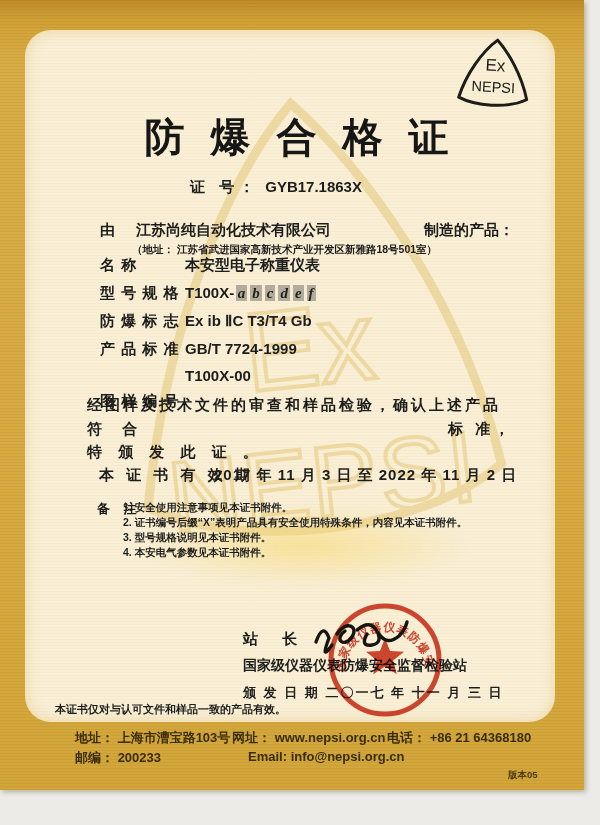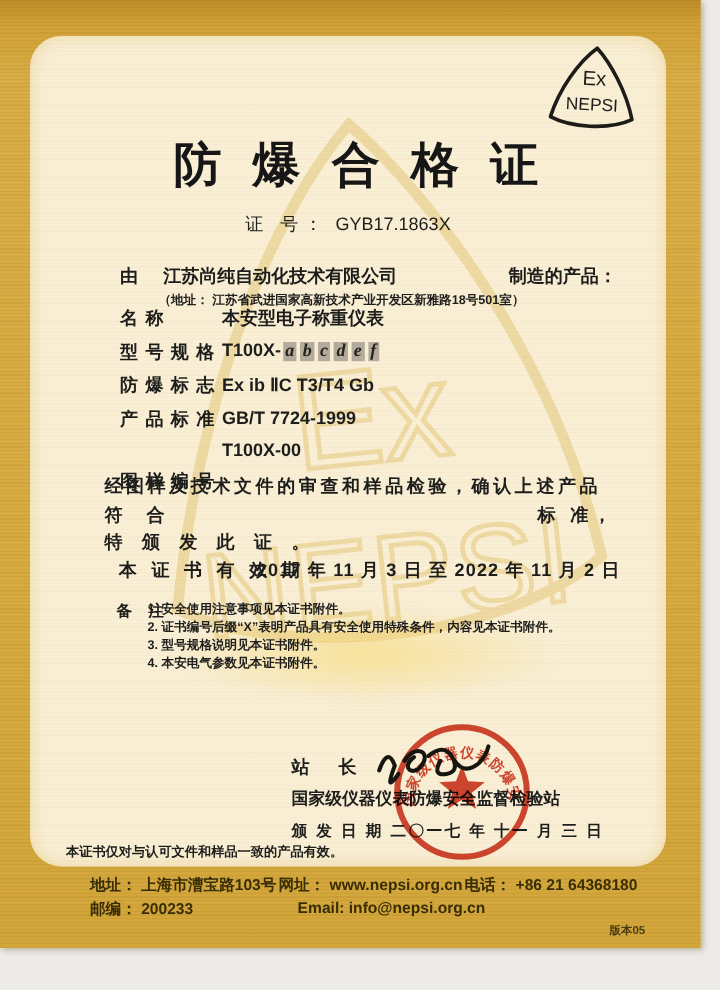--- a/index.html
+++ b/index.html
@@ -13,21 +13,21 @@
     background:repeating-linear-gradient(180deg,rgba(130,88,8,.10) 0 1px,rgba(255,255,255,0) 1px 3px);}
   
   .panel{position:absolute;left:25px;top:30px;width:530px;height:692px;border-radius:26px;
     background:#f8efd5;box-shadow:inset 0 0 14px rgba(214,170,60,.35);}
   .panel:after{content:"";position:absolute;inset:0;border-radius:26px;
     background:repeating-linear-gradient(180deg,rgba(233,170,150,.07) 0 1px,rgba(255,255,255,0) 1px 3px);}
   .abs{position:absolute;white-space:nowrap;color:#1d1d1b;}
   
   .title{left:25px;top:110px;width:543px;text-align:center;font-size:40px;font-weight:900;
     letter-spacing:26px;padding-left:26px;color:#161616;}
-  .certline{left:25px;top:178px;width:530px;text-align:center;font-size:15px;font-weight:normal;}
+  .certline{left:11px;top:178px;width:530px;text-align:center;font-size:15px;font-weight:bold;}
   .certline .lab{letter-spacing:5px;margin-right:6px;}
   
   .f15{font-size:15px;font-weight:bold;}
   .f11{font-size:10.5px;font-weight:bold;}
   .lbl{letter-spacing:0;word-spacing:2px;}
   .chip{display:inline-block;background:#b3ab9c;color:#24221d;font-family:"Liberation Serif",serif;
     font-style:italic;font-weight:bold;font-size:15px;line-height:16px;padding:0 2px;margin:0 1.5px;}
   
   .wm{position:absolute;left:85px;top:85px;opacity:.32;pointer-events:none;}
   .glow{position:absolute;left:140px;top:505px;width:330px;height:82px;border-radius:50%;

